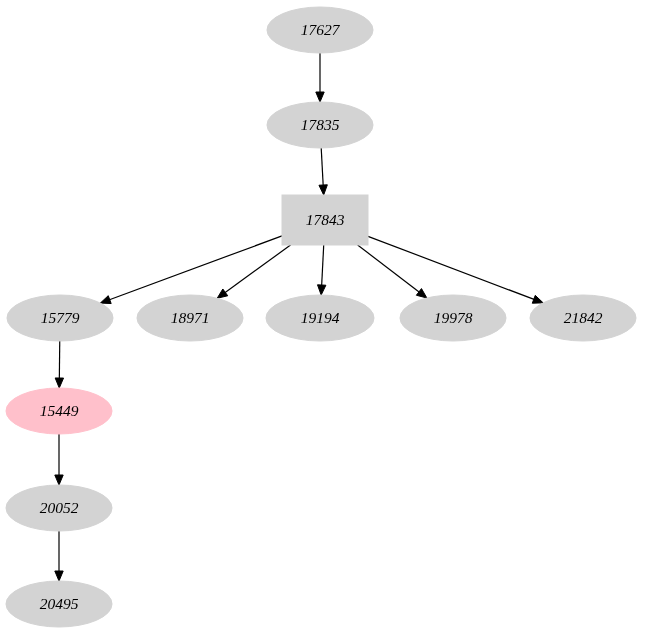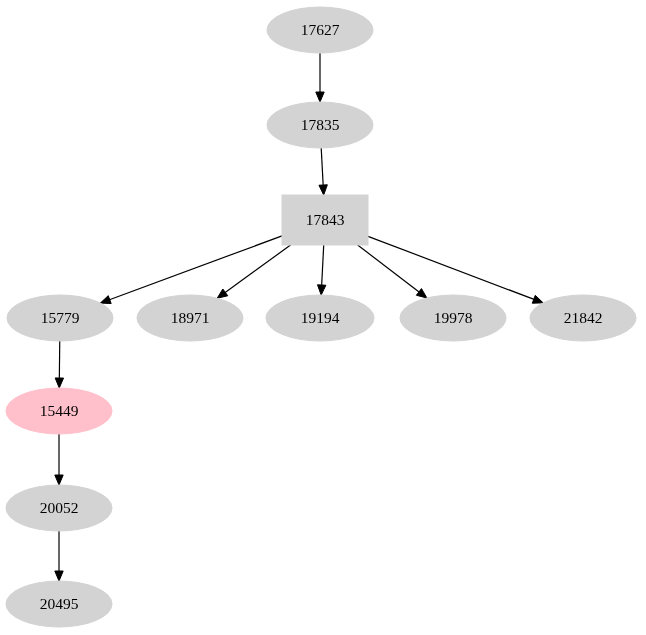--- a/index.html
+++ b/index.html
@@ -7,20 +7,21 @@
     padding: 0;
     background: #ffffff;
   }
   #canvas {
     position: relative;
     width: 646px;
     height: 635px;
     background: #ffffff;
     font-family: "Liberation Serif", "DejaVu Serif", serif;
     overflow: hidden;
+    font-style: italic;
   }
   svg.graph {
     position: absolute;
     left: 0;
     top: 0;
     width: 646px;
     height: 635px;
   }
   .node-label {
     font-family: "Liberation Serif", "DejaVu Serif", serif;

